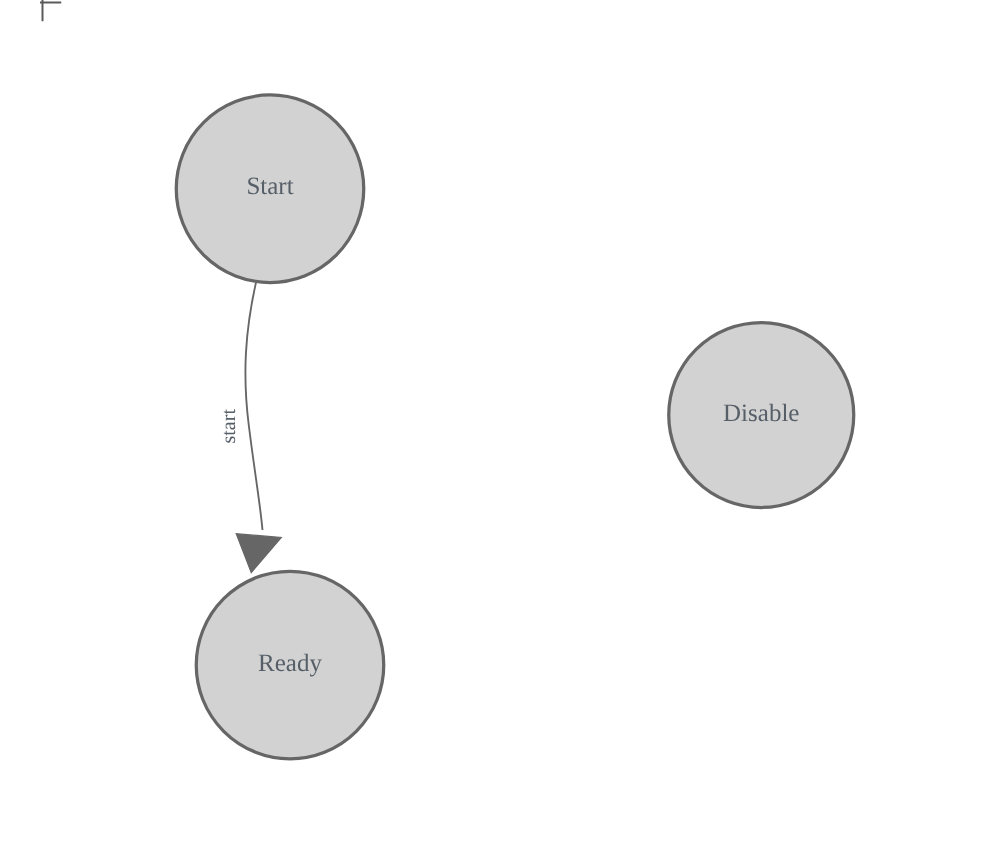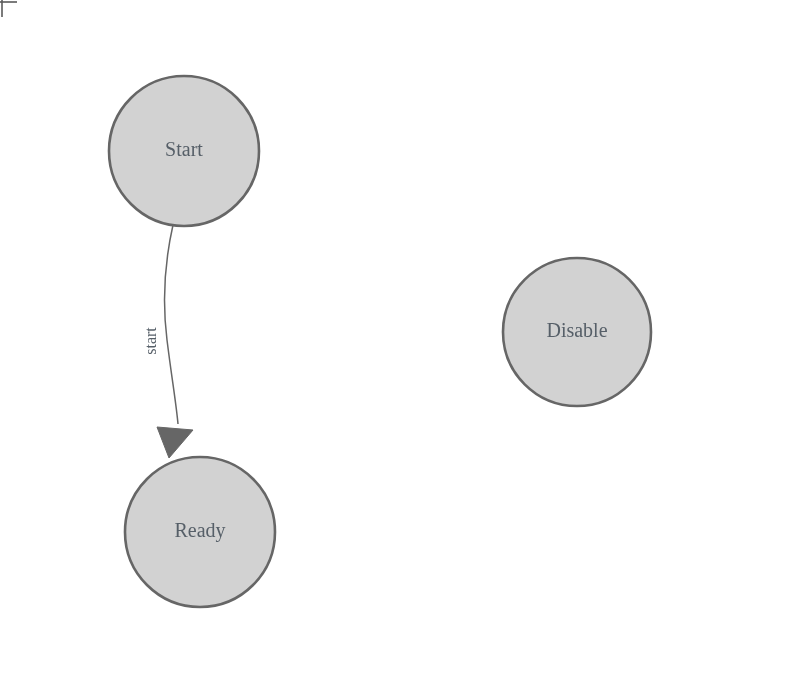--- a/index.html
+++ b/index.html
@@ -10,20 +10,21 @@
   }
   body {
     font-family: "Liberation Serif", "DejaVu Serif", serif;
   }
   #canvas {
     position: relative;
     width: 690px;
     height: 686px;
     background: #ffffff;
     overflow: hidden;
+    margin-left: 32px;
   }
   #diagram-svg {
     position: absolute;
     top: 0;
     left: 0;
     width: 799px;
     height: 686px;
     display: block;
   }
   .node-circle {

